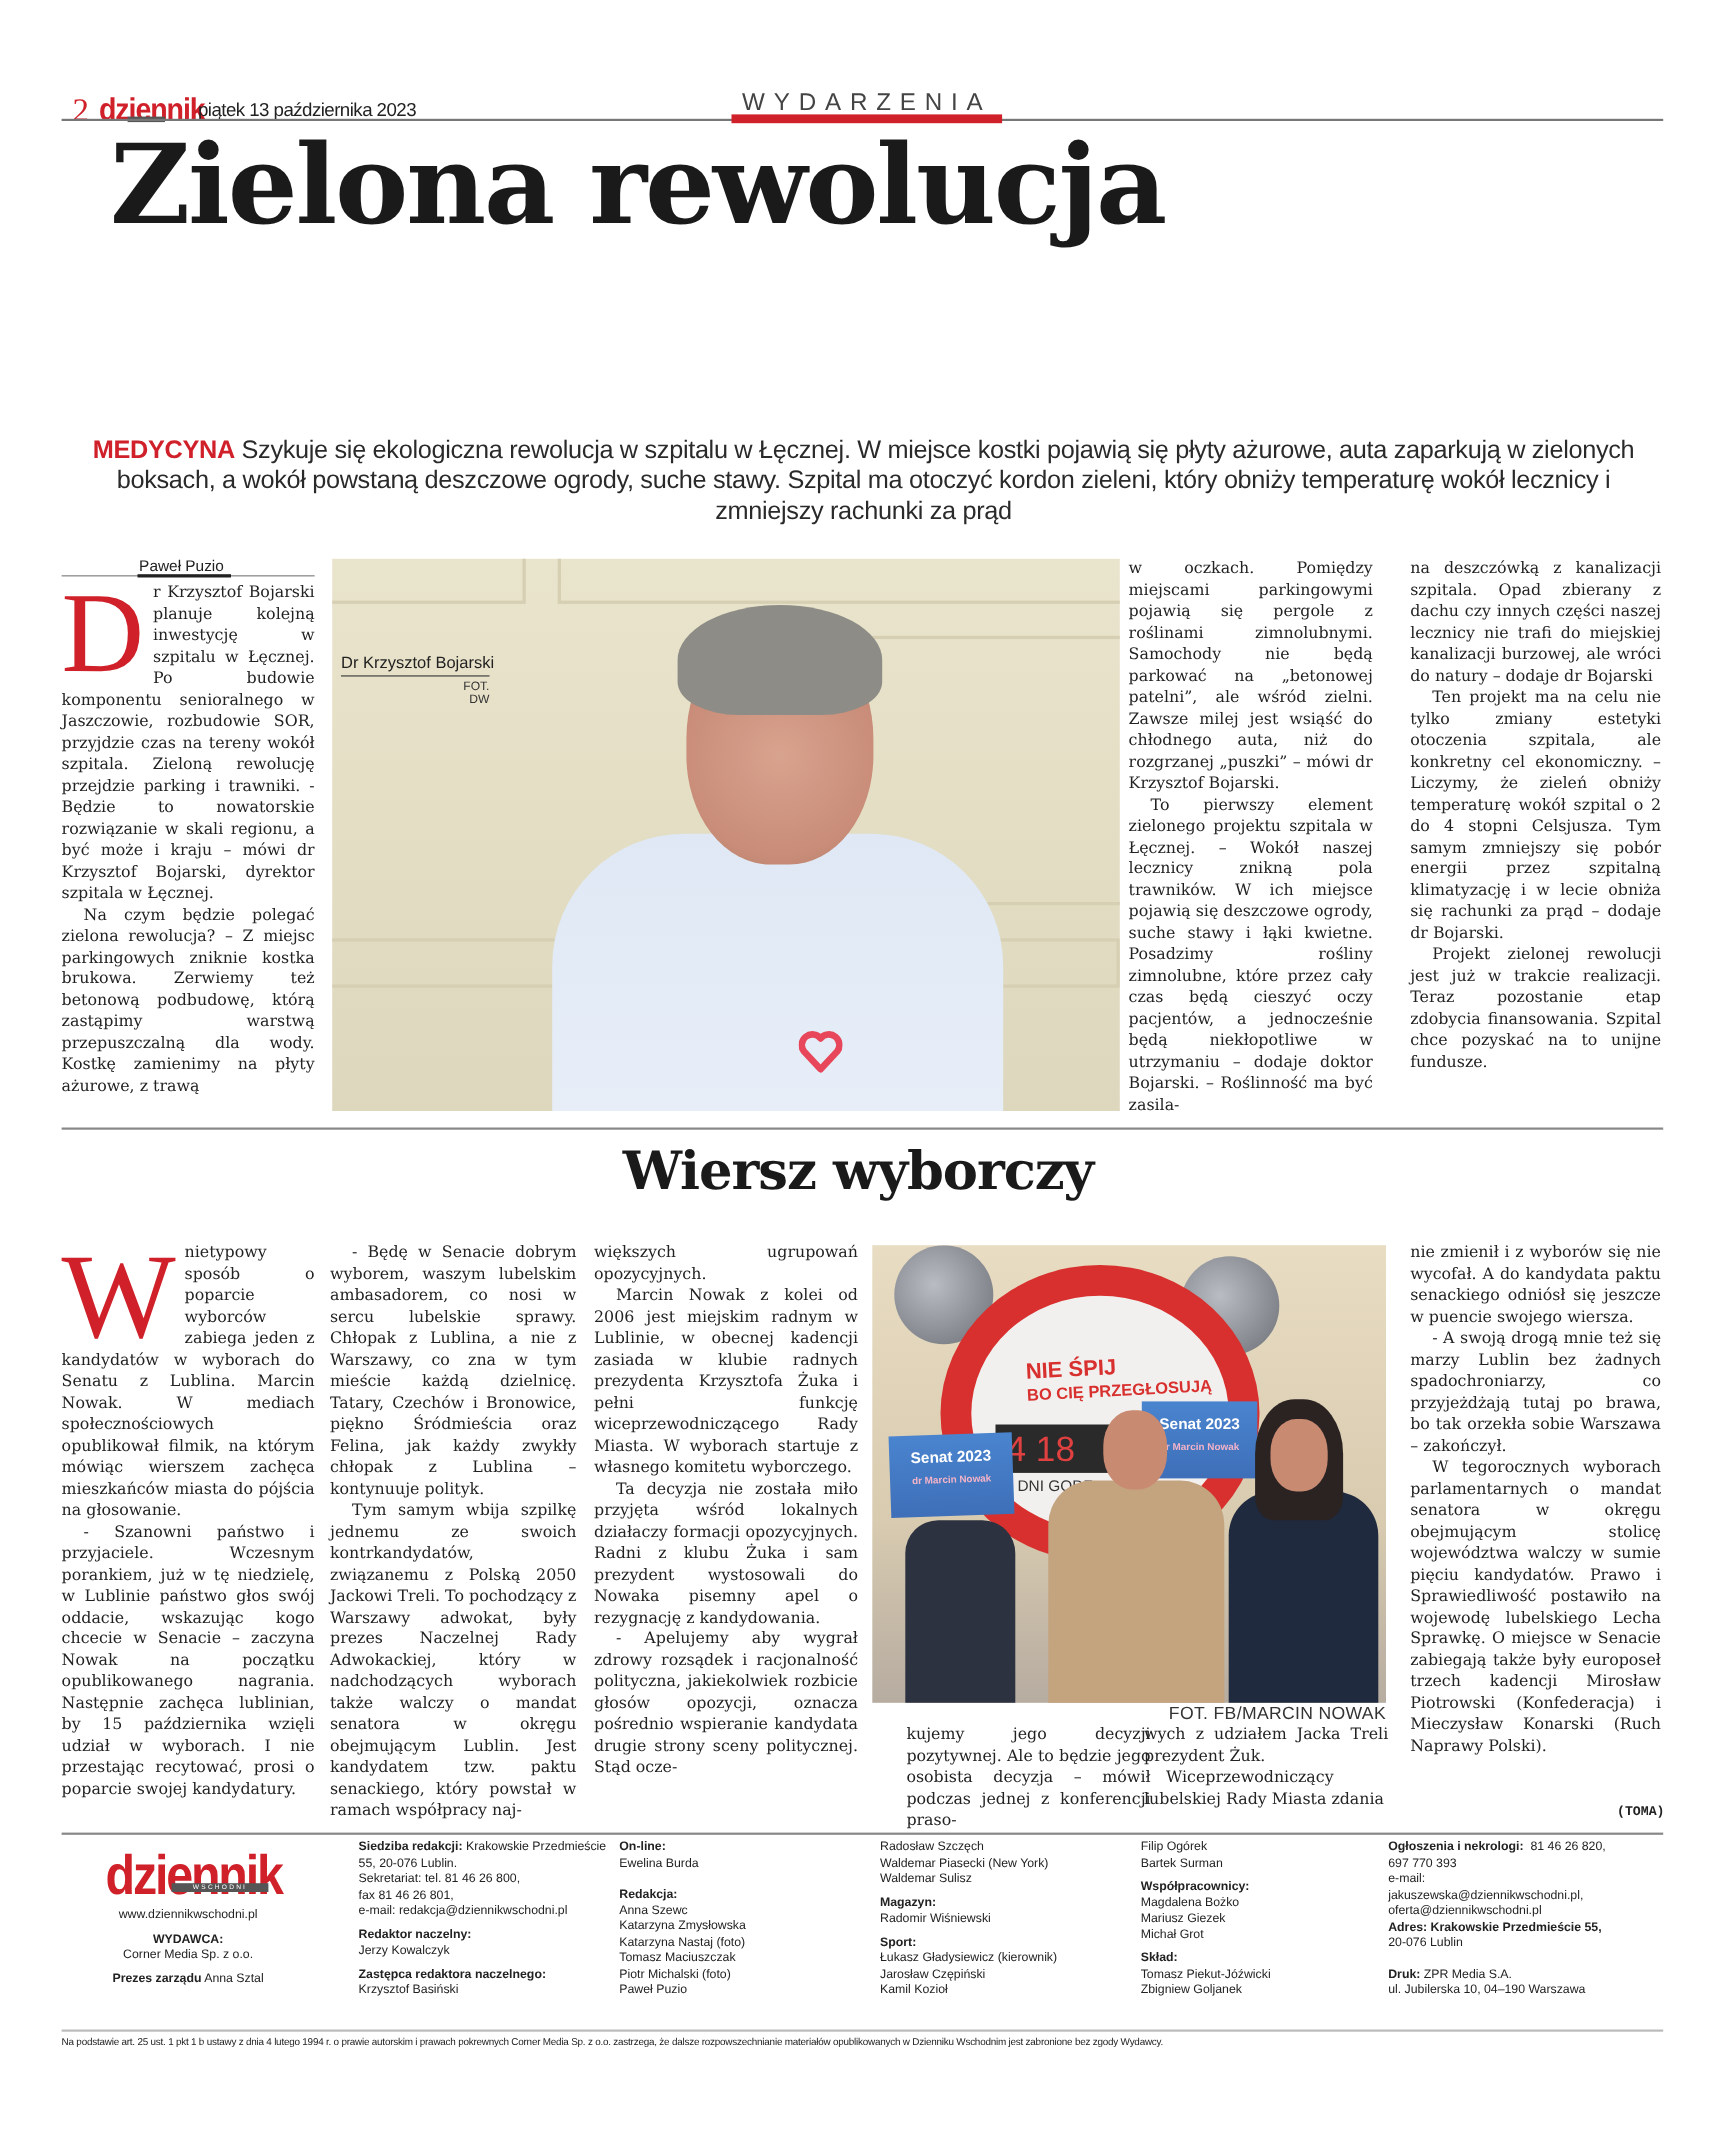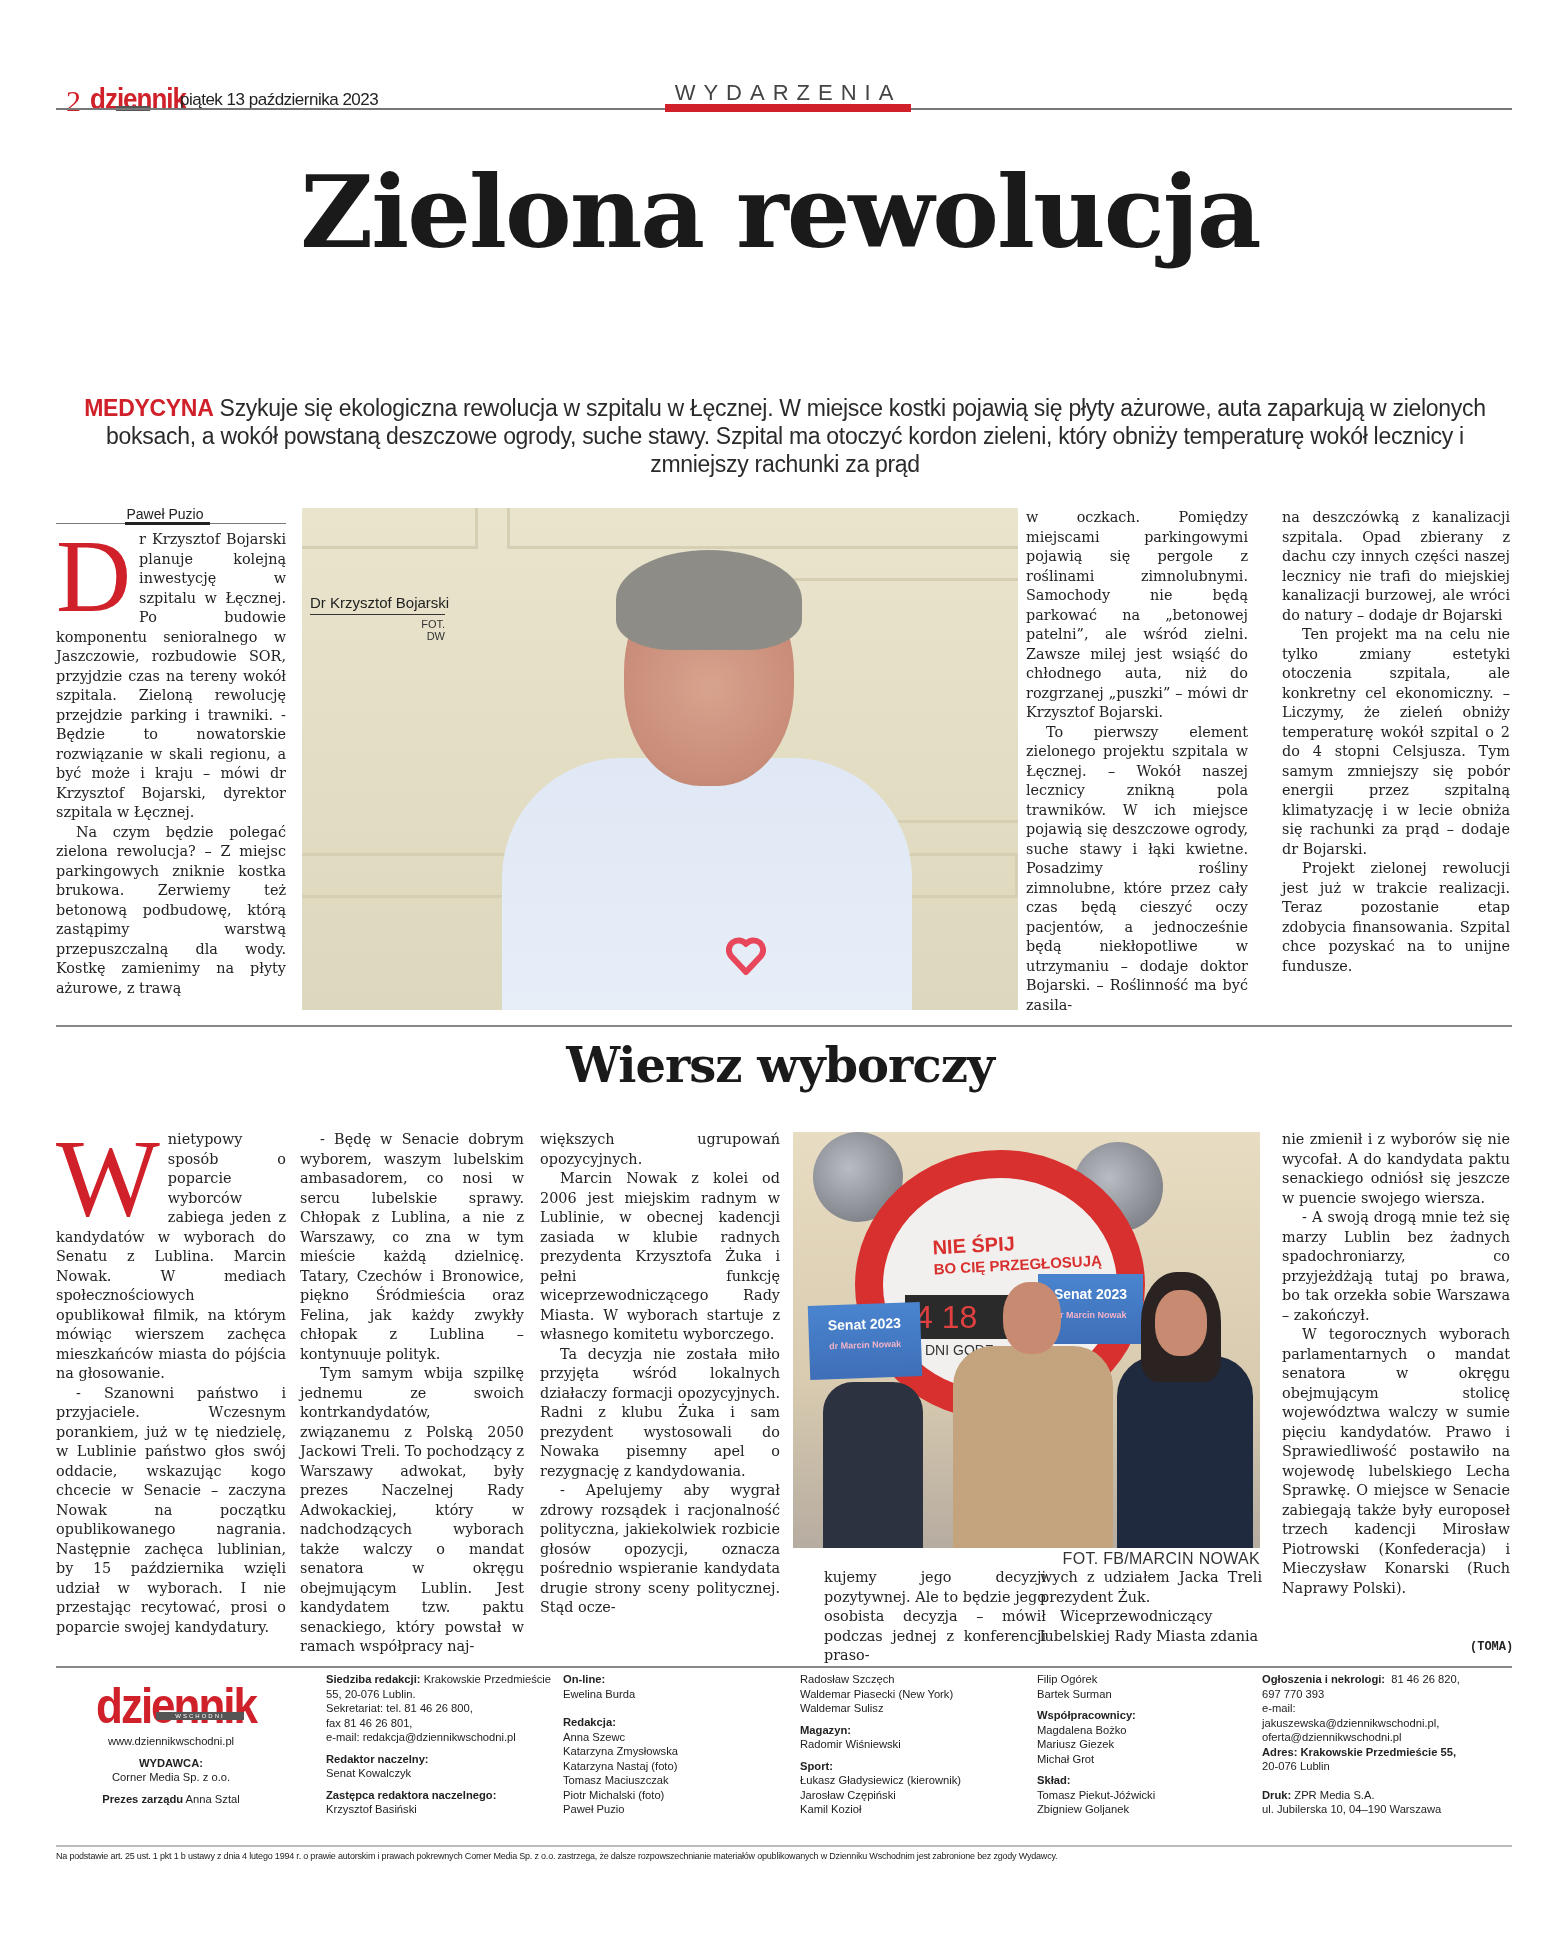--- a/index.html
+++ b/index.html
@@ -9,21 +9,21 @@
 
   
   .page-num { left: 66px; top: 86px; font-family: "Liberation Serif", serif; font-size: 30px; color: #d0202a; line-height: 1; }
   .logo-small { left: 90px; top: 86px; font-family: "Liberation Sans", sans-serif; font-weight: bold; font-size: 26px; color: #d0202a; letter-spacing: -1px; line-height: 1; transform: scaleY(1.1); }
   .logo-small-band { left: 116px; top: 106px; width: 34px; height: 5px; background: #555; }
   .date { left: 180px; top: 90px; font-family: "Liberation Sans", sans-serif; font-size: 17px; color: #222; letter-spacing: -0.5px; }
   .header-rule { left: 56px; top: 108px; width: 1456px; height: 2px; background: #777; }
   .section-label { left: 660px; top: 80px; width: 256px; text-align: center; font-family: "Liberation Sans", sans-serif; font-size: 22px; letter-spacing: 8px; color: #444; font-weight: 300; }
   .section-bar { left: 665px; top: 104px; width: 246px; height: 8px; background: #d0202a; }
 
-  .headline { left: 100px; top: 112px; width: 1360px; text-align: center; font-family: "DejaVu Serif", serif; font-weight: bold; font-size: 100px; line-height: 112px; color: #1a1a1a; letter-spacing: -2px; margin-top: 44px; }
+  .headline { left: 100px; top: 112px; width: 1360px; text-align: left; font-family: "DejaVu Serif", serif; font-weight: bold; font-size: 100px; line-height: 112px; color: #1a1a1a; letter-spacing: -2px; }
 
   .lead { left: 60px; top: 394px; width: 1450px; text-align: center; font-family: "Liberation Sans", sans-serif; font-size: 23px; line-height: 28px; color: #2a2a2a; letter-spacing: -0.3px; }
   .lead .kicker { color: #d0202a; font-weight: bold; text-align: right; }
 
   
   .byline { left: 120px; top: 506px; width: 90px; text-align: center; font-family: "Liberation Sans", sans-serif; font-size: 14px; color: #222; }
   .byline-rule { left: 56px; top: 523px; width: 230px; height: 1px; background: #777; }
   .byline-rule-dark { left: 125px; top: 522px; width: 85px; height: 3px; background: #222; }
 
   .col { font-family: "DejaVu Serif", serif; font-size: 14.4px; line-height: 19.5px; color: #222; text-align: justify; hyphens: manual; }
@@ -216,21 +216,21 @@
   <div><b>Prezes zarządu</b> <span>Anna Sztal</span></div>
 </div>
 
 <div class="abs fcol" style="left:326px; top:1672px; width:230px;">
   <div><b>Siedziba redakcji:</b> <span>Krakowskie Przedmieście 55, 20-076 Lublin.</span></div>
   <div>Sekretariat: tel. 81 46 26 800,</div>
   <div>fax 81 46 26 801,</div>
   <div>e-mail: redakcja@dziennikwschodni.pl</div>
   <div class="gap"></div>
   <div><b>Redaktor naczelny:</b></div>
-  <div>Senat Kowalczyk</div>
+  <div>Jerzy Kowalczyk</div>
   <div class="gap"></div>
   <div><b>Zastępca redaktora naczelnego:</b></div>
   <div>Krzysztof Basiński</div>
 </div>
 
 <div class="abs fcol" style="left:563px; top:1672px; width:220px;">
   <div><b>On-line:</b></div>
   <div>Ewelina Burda</div>
   <div class="gap"></div>
     <div class="gap"></div>

